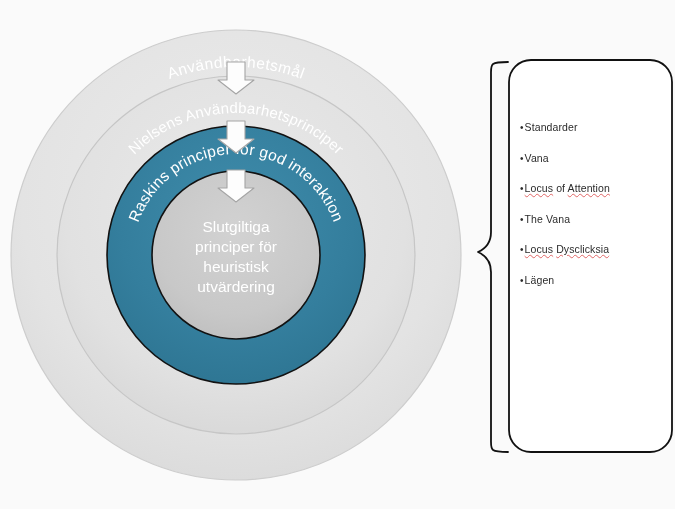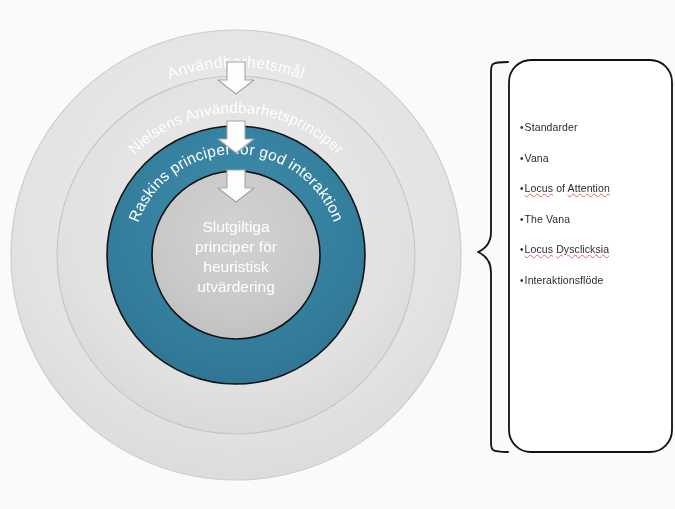--- a/index.html
+++ b/index.html
@@ -138,17 +138,17 @@
     <div class="bullet-item">
       <span class="dot">•</span><span><span class="sp-err">Locus</span> of <span class="sp-err">Attention</span></span>
     </div>
     <div class="bullet-item">
       <span class="dot">•</span><span>The Vana</span>
     </div>
     <div class="bullet-item">
       <span class="dot">•</span><span><span class="sp-err">Locus</span> <span class="sp-err">Dysclicksia</span></span>
     </div>
     <div class="bullet-item">
-      <span class="dot">•</span><span>Interaktionsflöde</span>
+      <span class="dot">•</span><span>Lägen</span>
     </div>
   </div>
 
 </div>
 
 </body></html>

